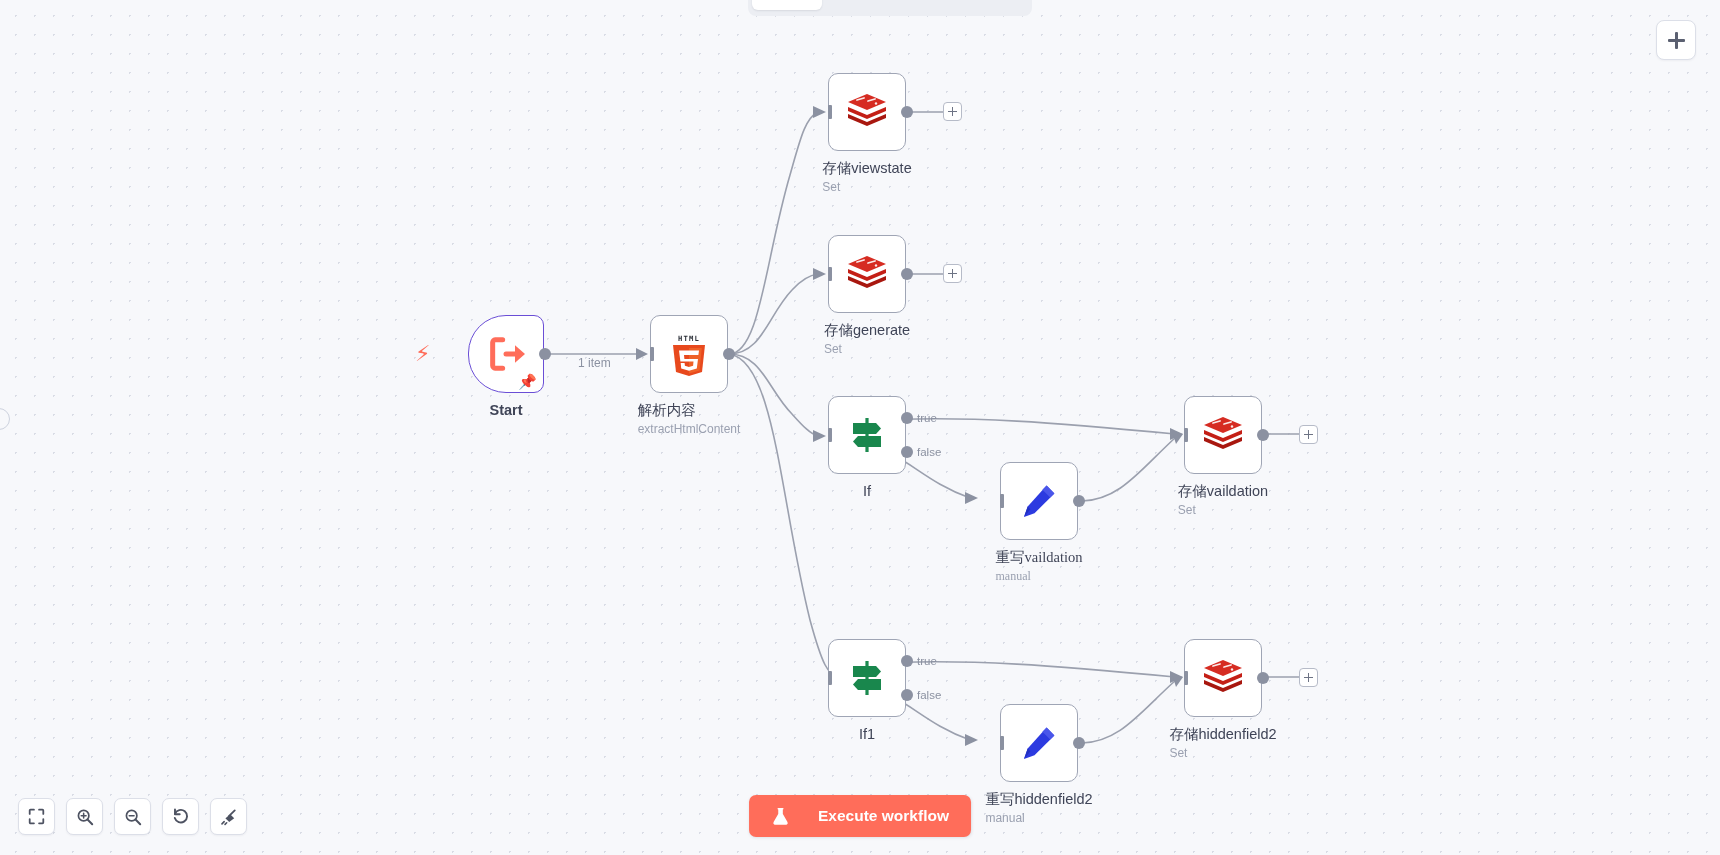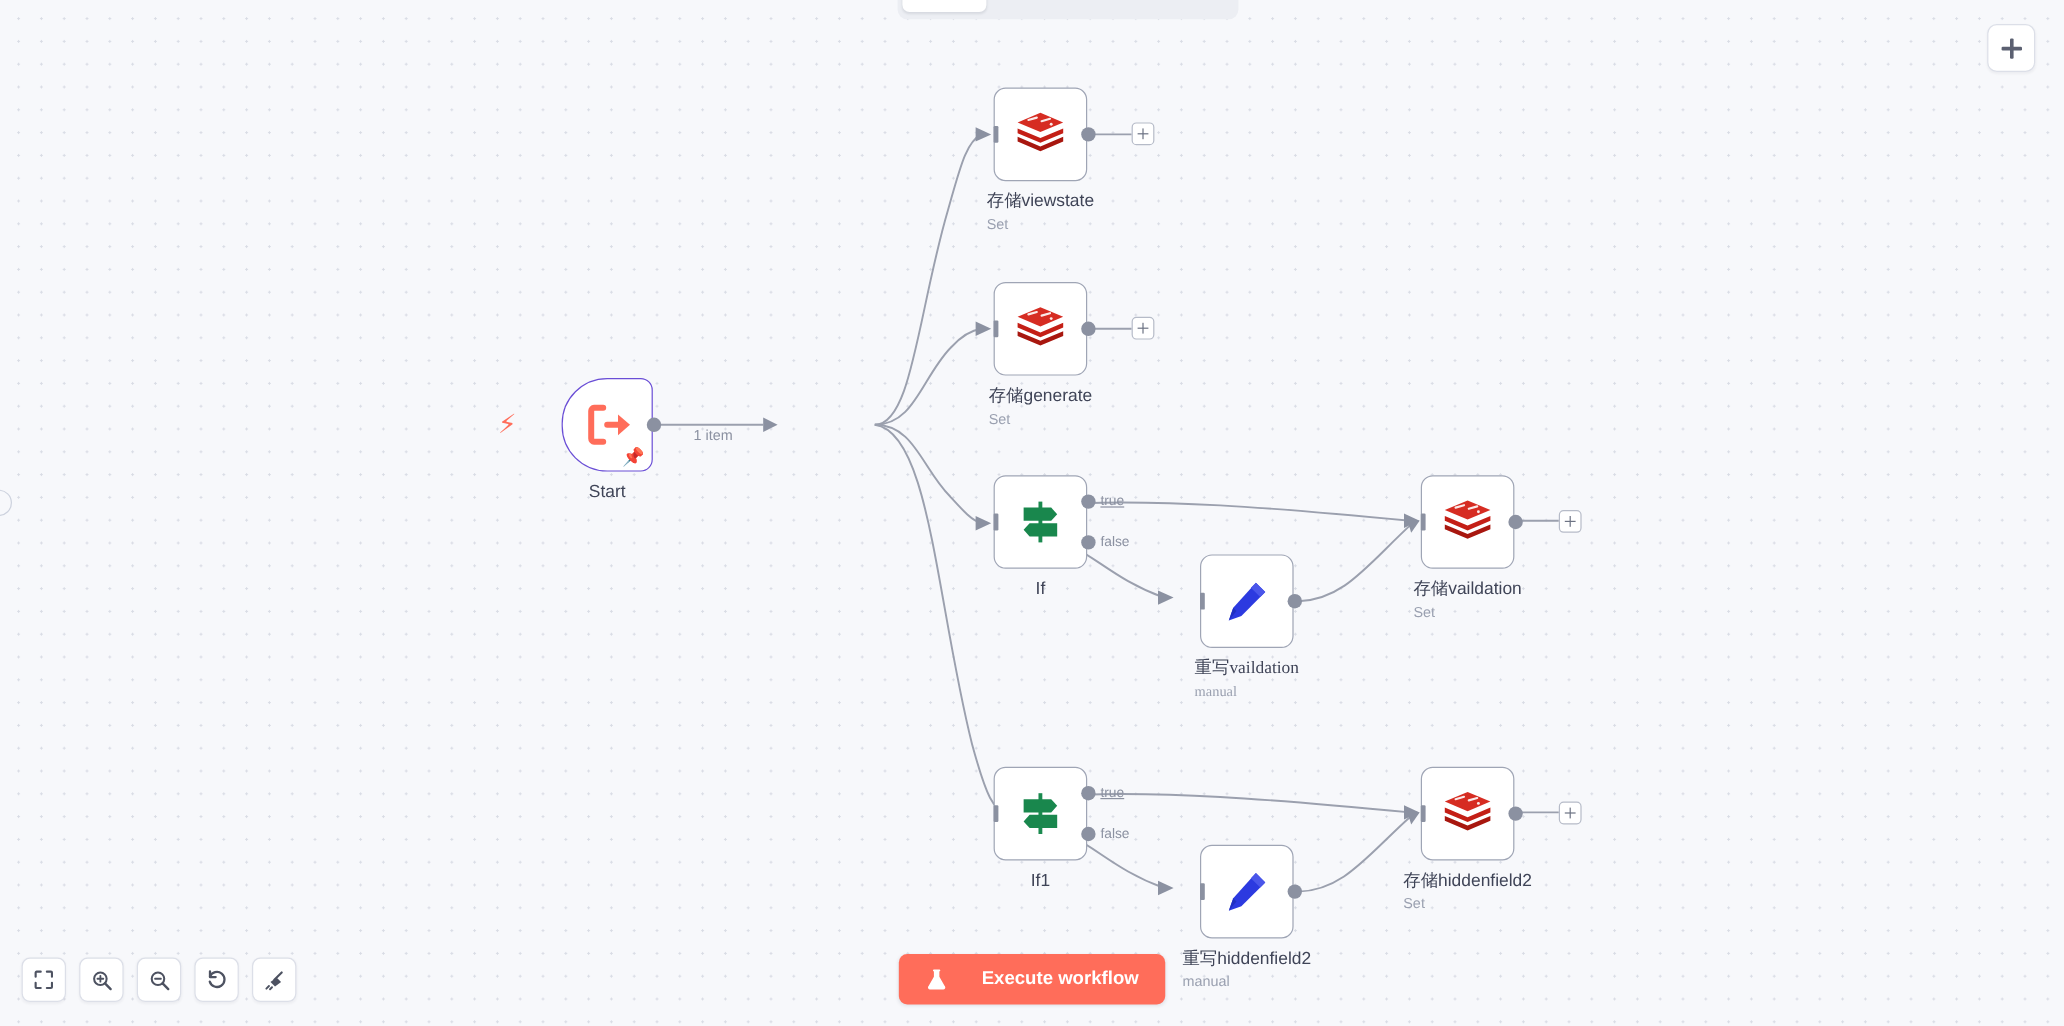--- a/index.html
+++ b/index.html
@@ -113,21 +113,21 @@
     font-size: 14.5px;
     color: #3f4457;
     line-height: 1.25;
   }
   .node-sub {
     font-size: 12px;
     color: #9aa0b0;
     line-height: 1.5;
     margin-top: 1px;
   }
-  .node.trigger .node-title { font-weight: 400; }
+  .node.trigger .node-title { font-weight: 700; }
   .port-in-bar {
     position: absolute;
     left: -1px; top: 50%;
     transform: translateY(-50%);
     width: 4px; height: 14px;
     background: #8b91a1;
     border-radius: 1px;
   }
   .port-out {
     position: absolute;
@@ -140,21 +140,21 @@
   .port-out.p-true  { top: 27%; }
   .port-out.p-false { top: 73%; }
   .port-lbl {
     position: absolute;
     font-size: 11.5px;
     color: #8b91a1;
     left: 88px;
     transform: translateY(-50%);
     white-space: nowrap;
   }
-  .port-lbl.t { top: 27%; text-decoration: underline; }
+  .port-lbl.t { top: 27%; }
   .port-lbl.f { top: 73%; text-align: center; }
 
   
   .stub-plus {
     position: absolute;
     width: 19px; height: 19px;
     border: 1.4px solid #b6bbc8;
     border-radius: 4px;
     background: #fff;
     display: flex; align-items: center; justify-content: center;
@@ -304,20 +304,36 @@
         <polygon points="17.4,6.8 23.4,12 17.4,17.2" fill="#ff6d5a"></polygon>
       </svg>
       <span class="pin">📌</span>
       <span class="port-out"></span>
     </div>
     <div class="node-labels">
       <div class="node-title">Start</div>
     </div>
   </div>
 
+  <div class="node" style="left:650px; top:315px;">
+    <div class="node-box">
+      <span class="port-in-bar"></span>
+      <svg class="icn" width="42" height="46" viewBox="0 0 42 46">
+        <text x="21" y="10" font-size="7.2" font-weight="bold" fill="#2c3038" text-anchor="middle" font-family="DejaVu Sans Mono, monospace" letter-spacing="1.2">HTML</text>
+        <path d="M5 14 L8 41 L21 45 L34 41 L37 14 Z" fill="#e8491d"></path>
+        <path d="M21 17 L21 42.6 L31.6 39.4 L33.8 17 Z" fill="#f06529" opacity="0.85"></path>
+        <path d="M11 19.5 H31 L30.4 24 H16 L16.4 28 H30 L28.8 37.5 L21 39.8 L13.2 37.5 L12.7 32 H16.6 L16.9 34.8 L21 35.9 L25.1 34.8 L25.5 30.4 H12.4 Z" fill="#ffffff"></path>
+      </svg>
+      <span class="port-out"></span>
+    </div>
+    <div class="node-labels">
+      <div class="node-title">解析内容</div>
+      <div class="node-sub">extractHtmlContent</div>
+    </div>
+  </div>
 
   <div class="node" style="left:828px; top:73px;">
     <div class="node-box">
       <span class="port-in-bar"></span>
       <svg class="icn" width="44" height="40" viewBox="0 0 44 40">
         <path d="M22 2 L41 10 L22 18 L3 10 Z" fill="#d62c22"></path>
         <path d="M3 15 L22 23 L41 15 L41 19 L22 27 L3 19 Z" fill="#c41f16"></path>
         <path d="M3 22 L22 30 L41 22 L41 26 L22 34 L3 26 Z" fill="#a8170f"></path>
         <path d="M12 8 L19 6 M23 9 L30 7" stroke="#ffffff" stroke-width="1.8" stroke-linecap="round" opacity=".9"></path>
         <circle cx="31" cy="11.5" r="1.2" fill="#ffffff" opacity=".9"></circle>

